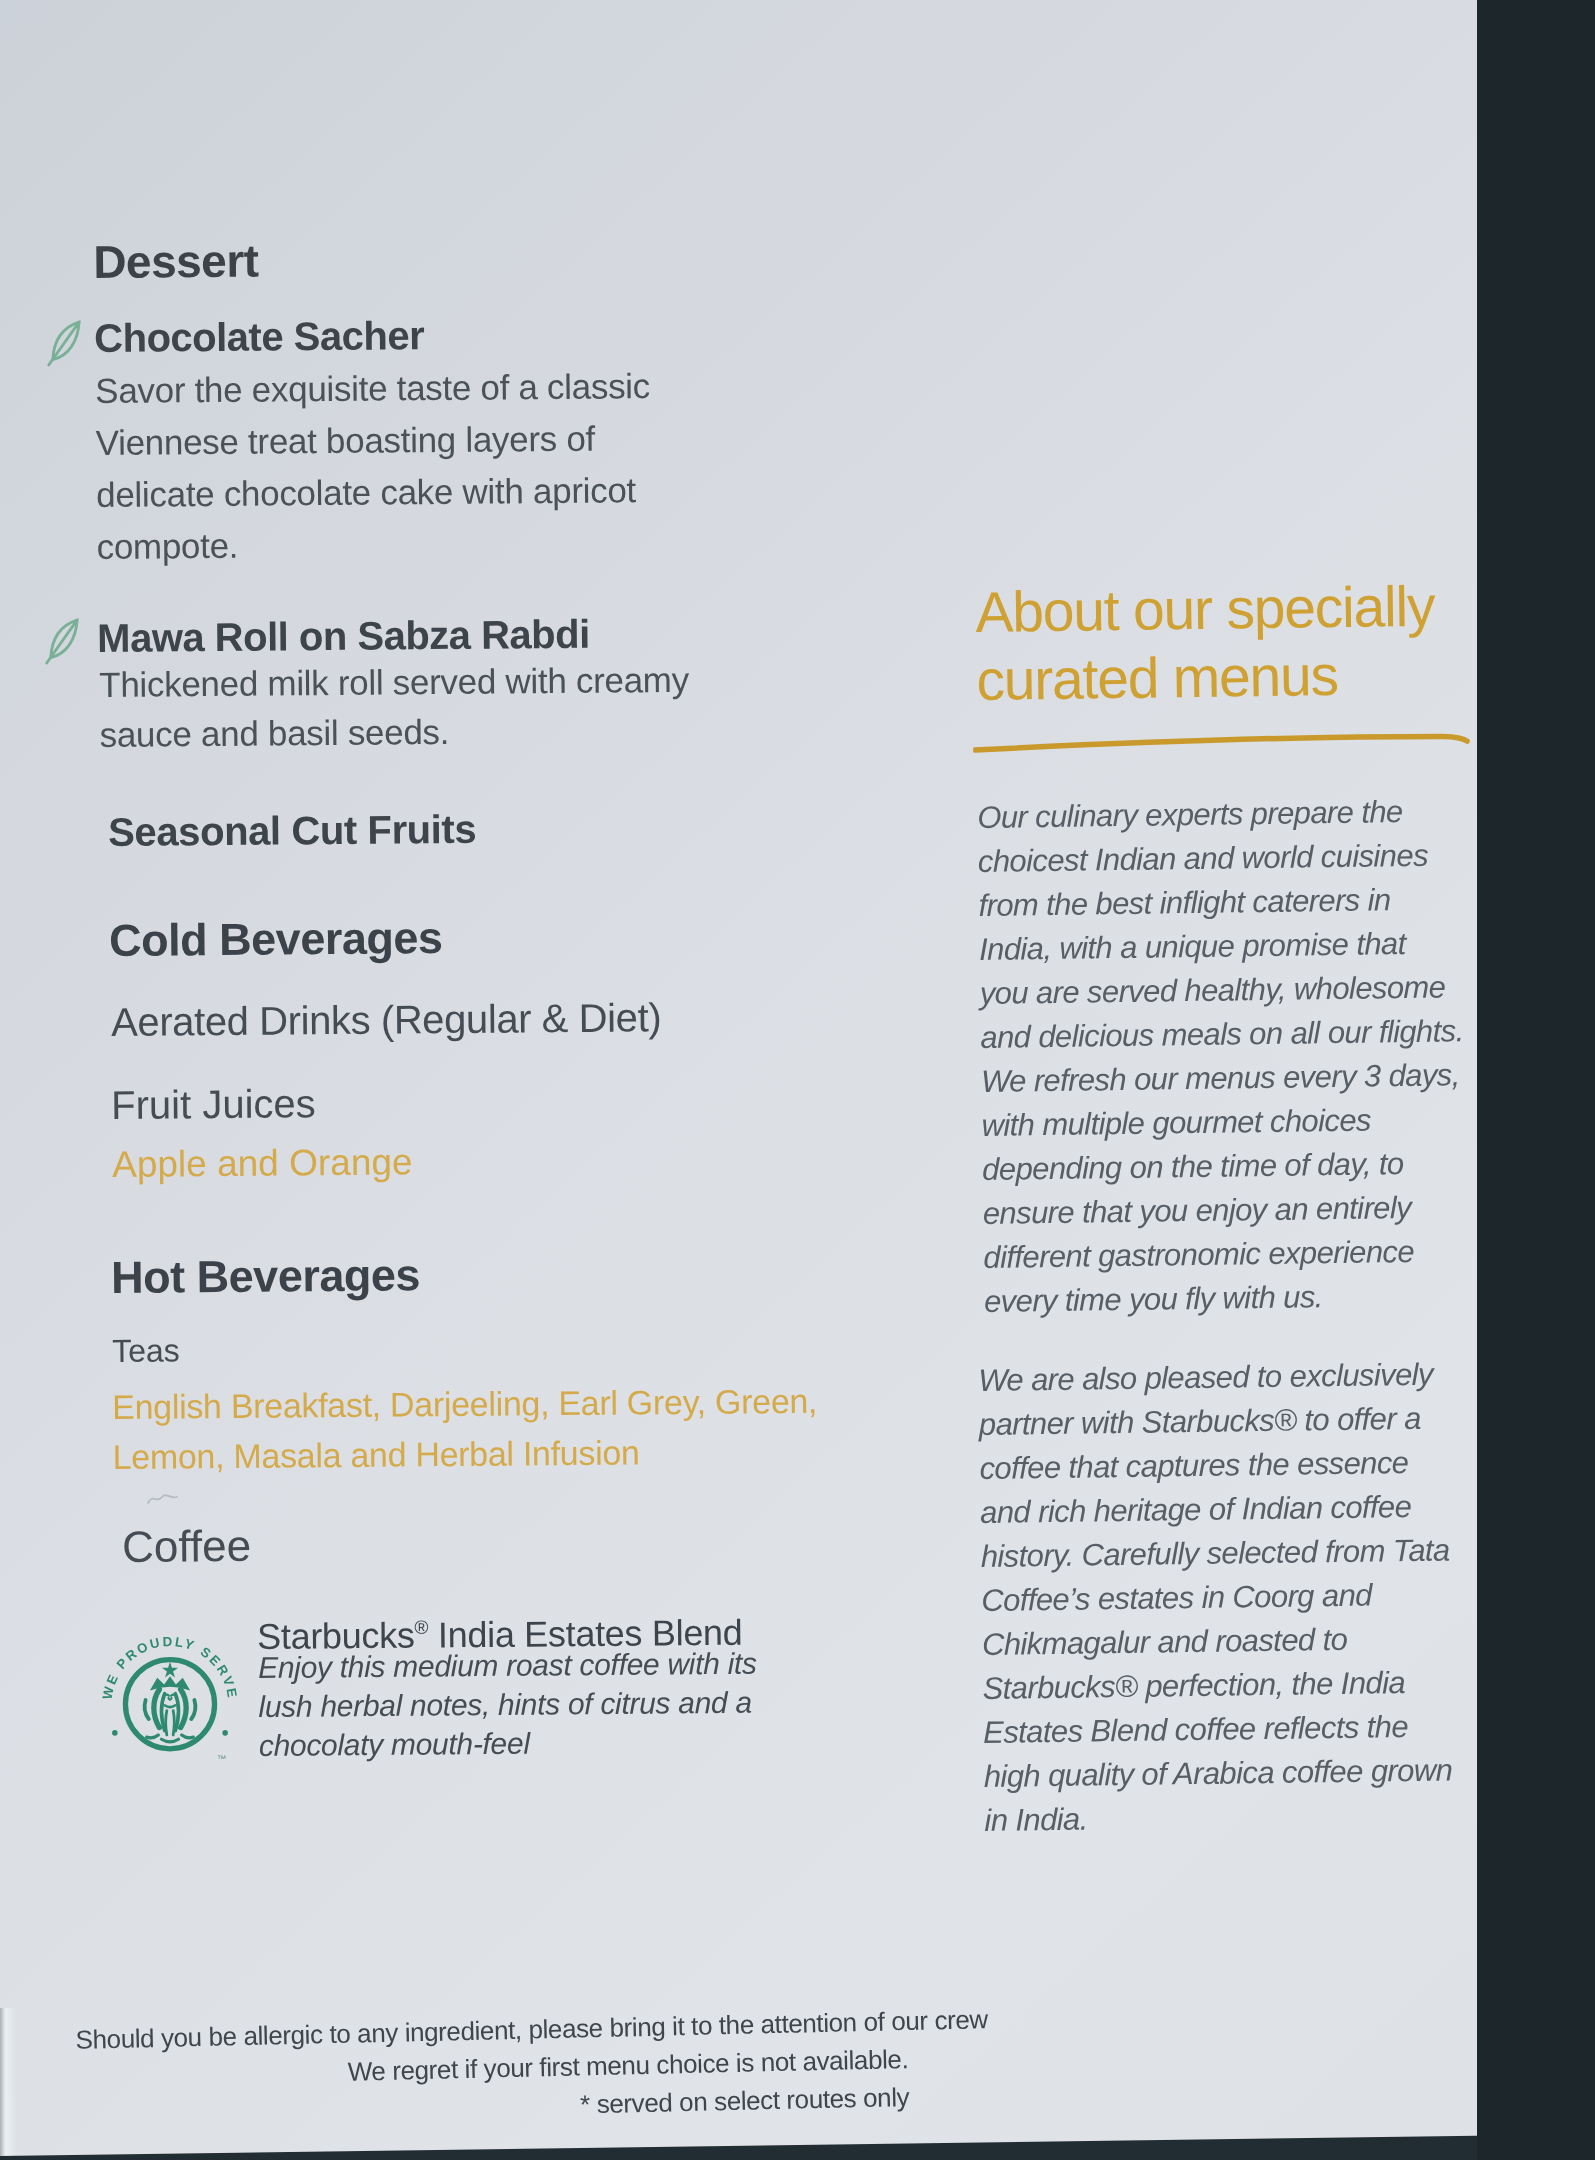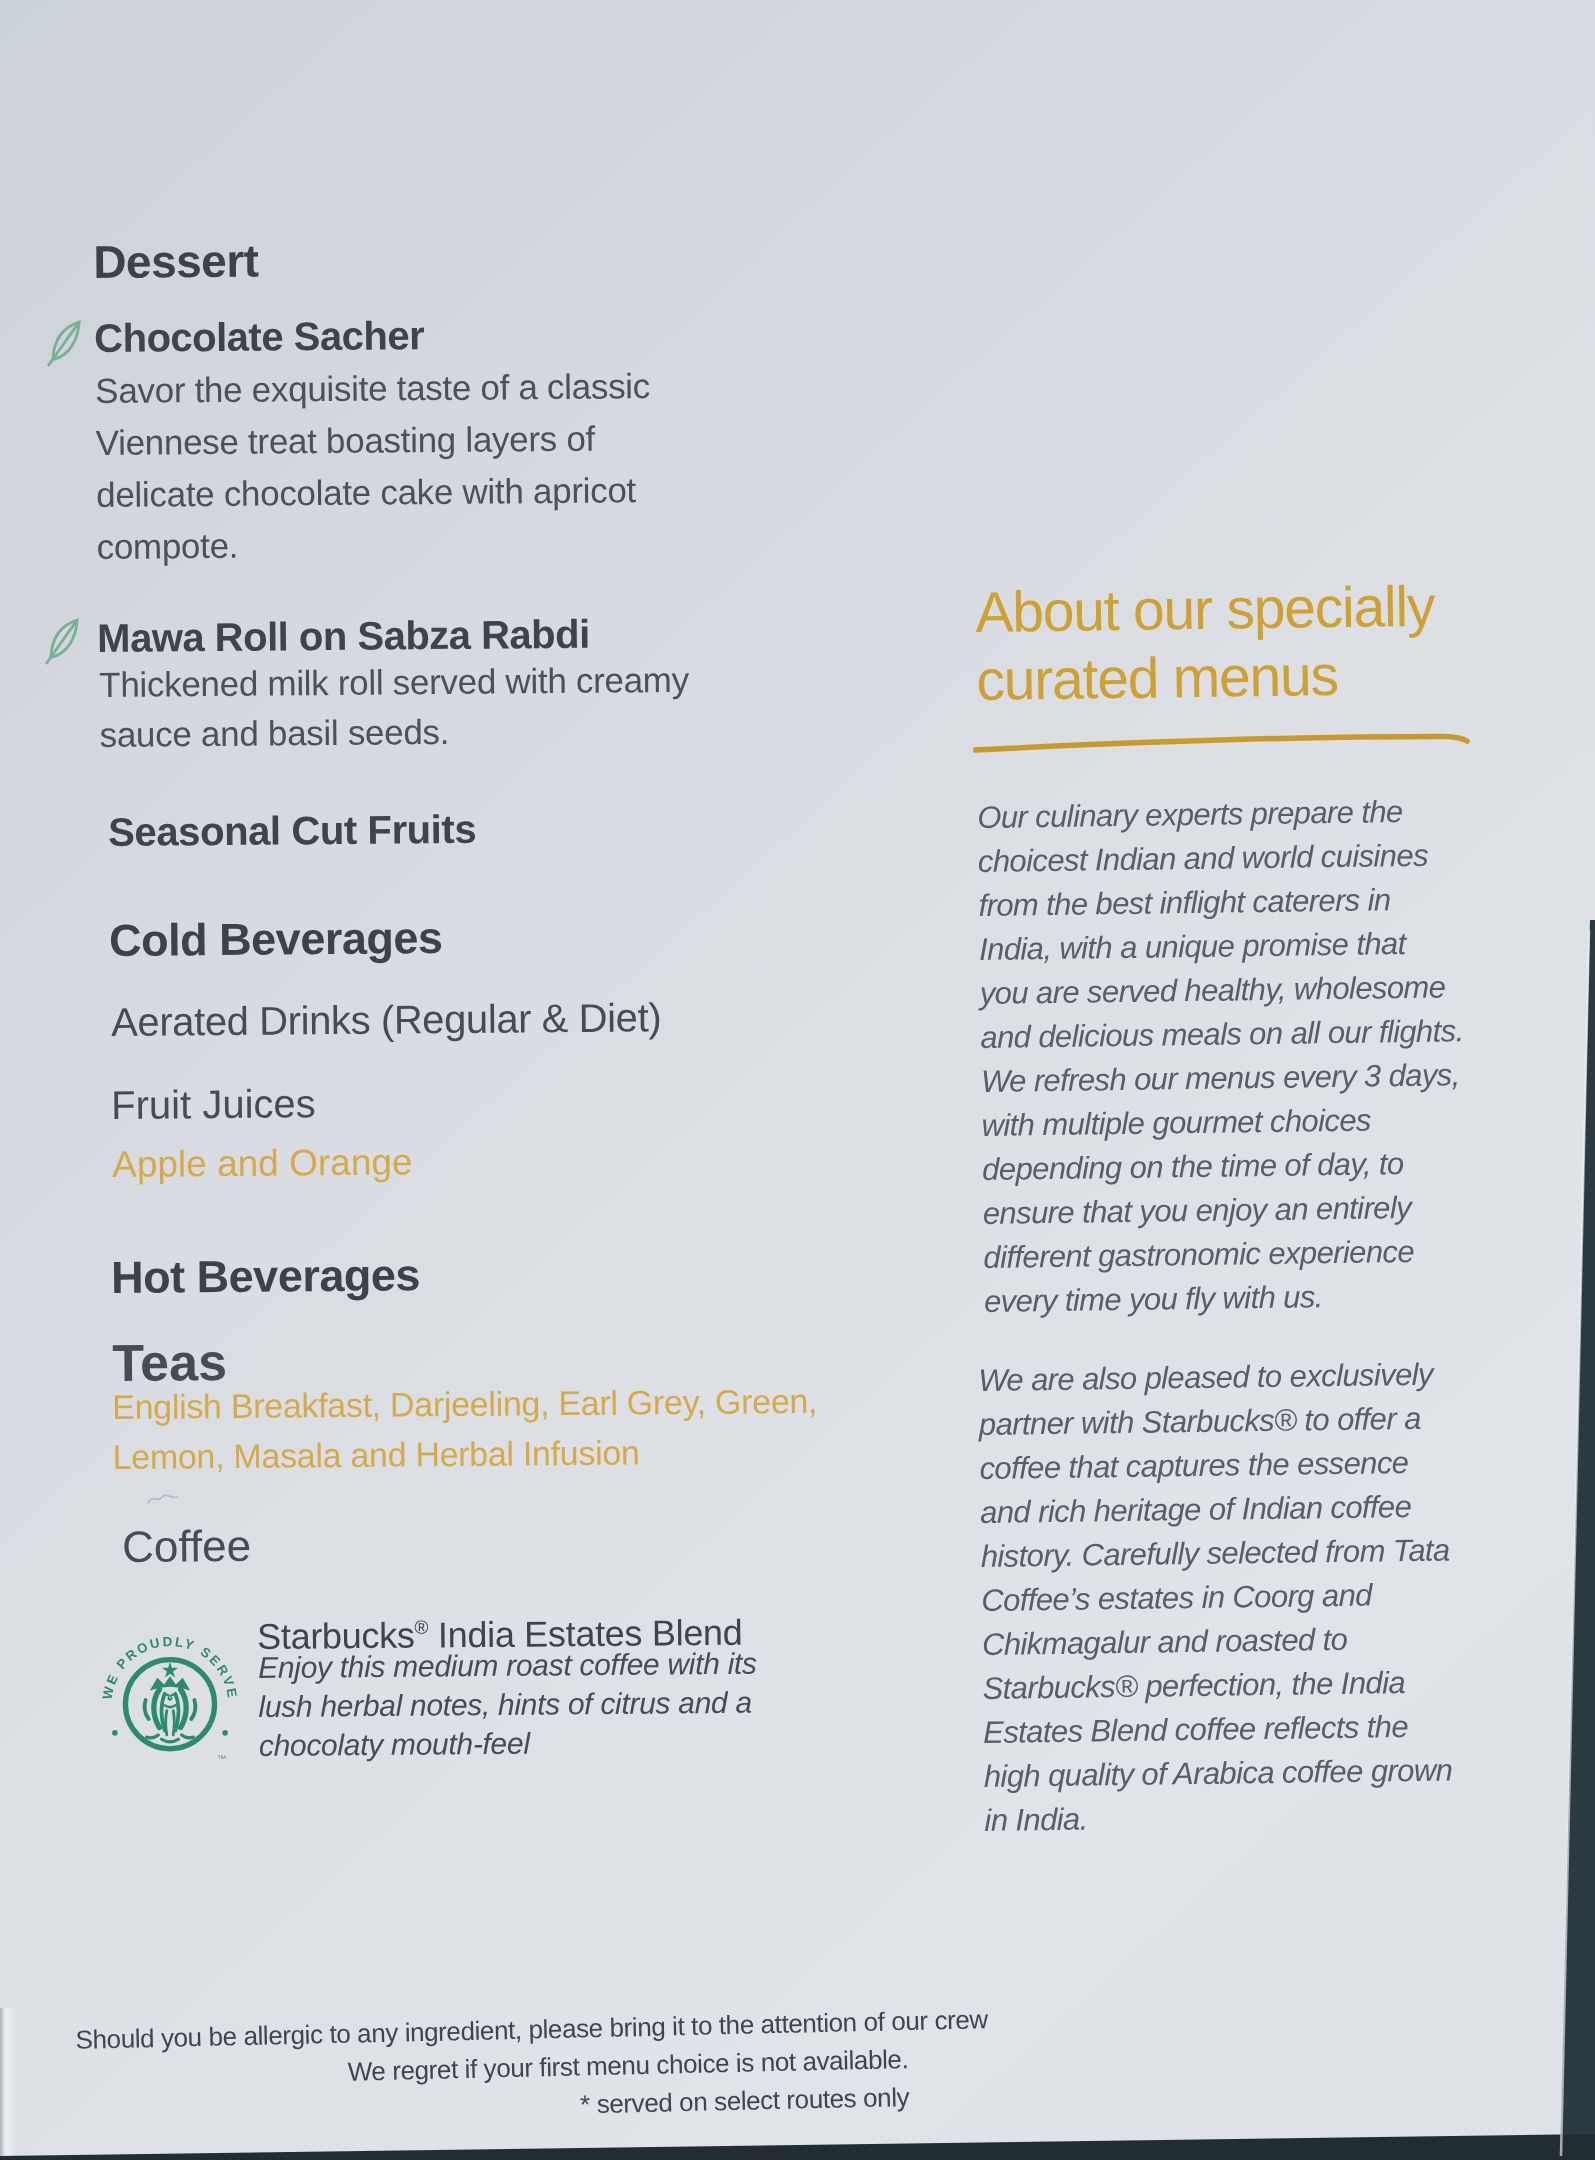--- a/index.html
+++ b/index.html
@@ -1,16 +1,16 @@
 <!DOCTYPE html>
 <html><head>
 <meta charset="utf-8">
 <style>
   html,body{margin:0;padding:0;background:#1d262b;}
-  #stage{position:relative;width:1595px;height:2160px;overflow:hidden;
+  #stage{position:relative;width:1477px;height:2160px;overflow:hidden;
          font-family:"Liberation Sans","DejaVu Sans",sans-serif;}
   .paper{position:absolute;inset:0;
          background:linear-gradient(138deg,#ccd2d9 0%,#d4d8de 22%,#dcdfe4 52%,#e0e3e7 78%,#dee1e5 100%);}
   .abs{position:absolute;}
   .tilt-l{transform:rotate(-0.5deg);transform-origin:left top;}
   .tilt-r{transform:rotate(-0.8deg);transform-origin:left top;}
 
   
   #dessert-heading{left:93px;top:235px;font-size:46px;font-weight:700;color:#3b424a;letter-spacing:-.5px;}
   #leaf1{left:42px;top:316px;}
@@ -20,21 +20,21 @@
   #item2-name{left:97px;top:616px;font-size:40px;font-weight:700;color:#3d444c;letter-spacing:-.5px;}
   #item2-desc{left:99px;top:660px;}
   .desc .ln{height:52px;line-height:52px;font-size:35px;color:#4b5159;letter-spacing:-.3px;white-space:nowrap;}
   #item2-desc .ln{height:50px;line-height:50px;}
   #seasonal{left:108px;top:810px;font-size:40px;font-weight:700;color:#3d444c;letter-spacing:-.4px;}
   #cold-heading{left:109px;top:915px;font-size:45px;font-weight:700;color:#3b424a;letter-spacing:-.5px;}
   #aerated{left:111px;top:1000px;font-size:40px;color:#454c54;letter-spacing:-.4px;}
   #fruit-juices{left:111px;top:1083px;font-size:40px;color:#454c54;}
   #apple-orange{left:112px;top:1144px;font-size:37px;color:#d4aa4a;}
   #hot-heading{left:111px;top:1252px;font-size:45px;font-weight:700;color:#3b424a;letter-spacing:-.5px;}
-  #teas{left:112px;top:1333px;font-size:52px;color:#454c54;font-weight:bold;}
+  #teas{left:112px;top:1333px;font-size:32px;color:#454c54;}
   #teas-detail{left:112px;top:1382px;}
   #teas-detail .ln{height:50px;line-height:50px;font-size:34px;color:#d4aa4a;letter-spacing:-.3px;white-space:nowrap;}
   #coffee{left:122px;top:1522px;font-size:44px;color:#454c54;}
   #squiggle{left:146px;top:1488px;opacity:.55;}
 
   
   #sb-logo{left:100px;top:1630px;}
   #sb-title{left:257px;top:1616px;font-size:36px;color:#3d444c;letter-spacing:-.3px;}
   #sb-title .sup{font-size:19px;vertical-align:14px;}
   #sb-desc{left:258px;top:1648px;}

